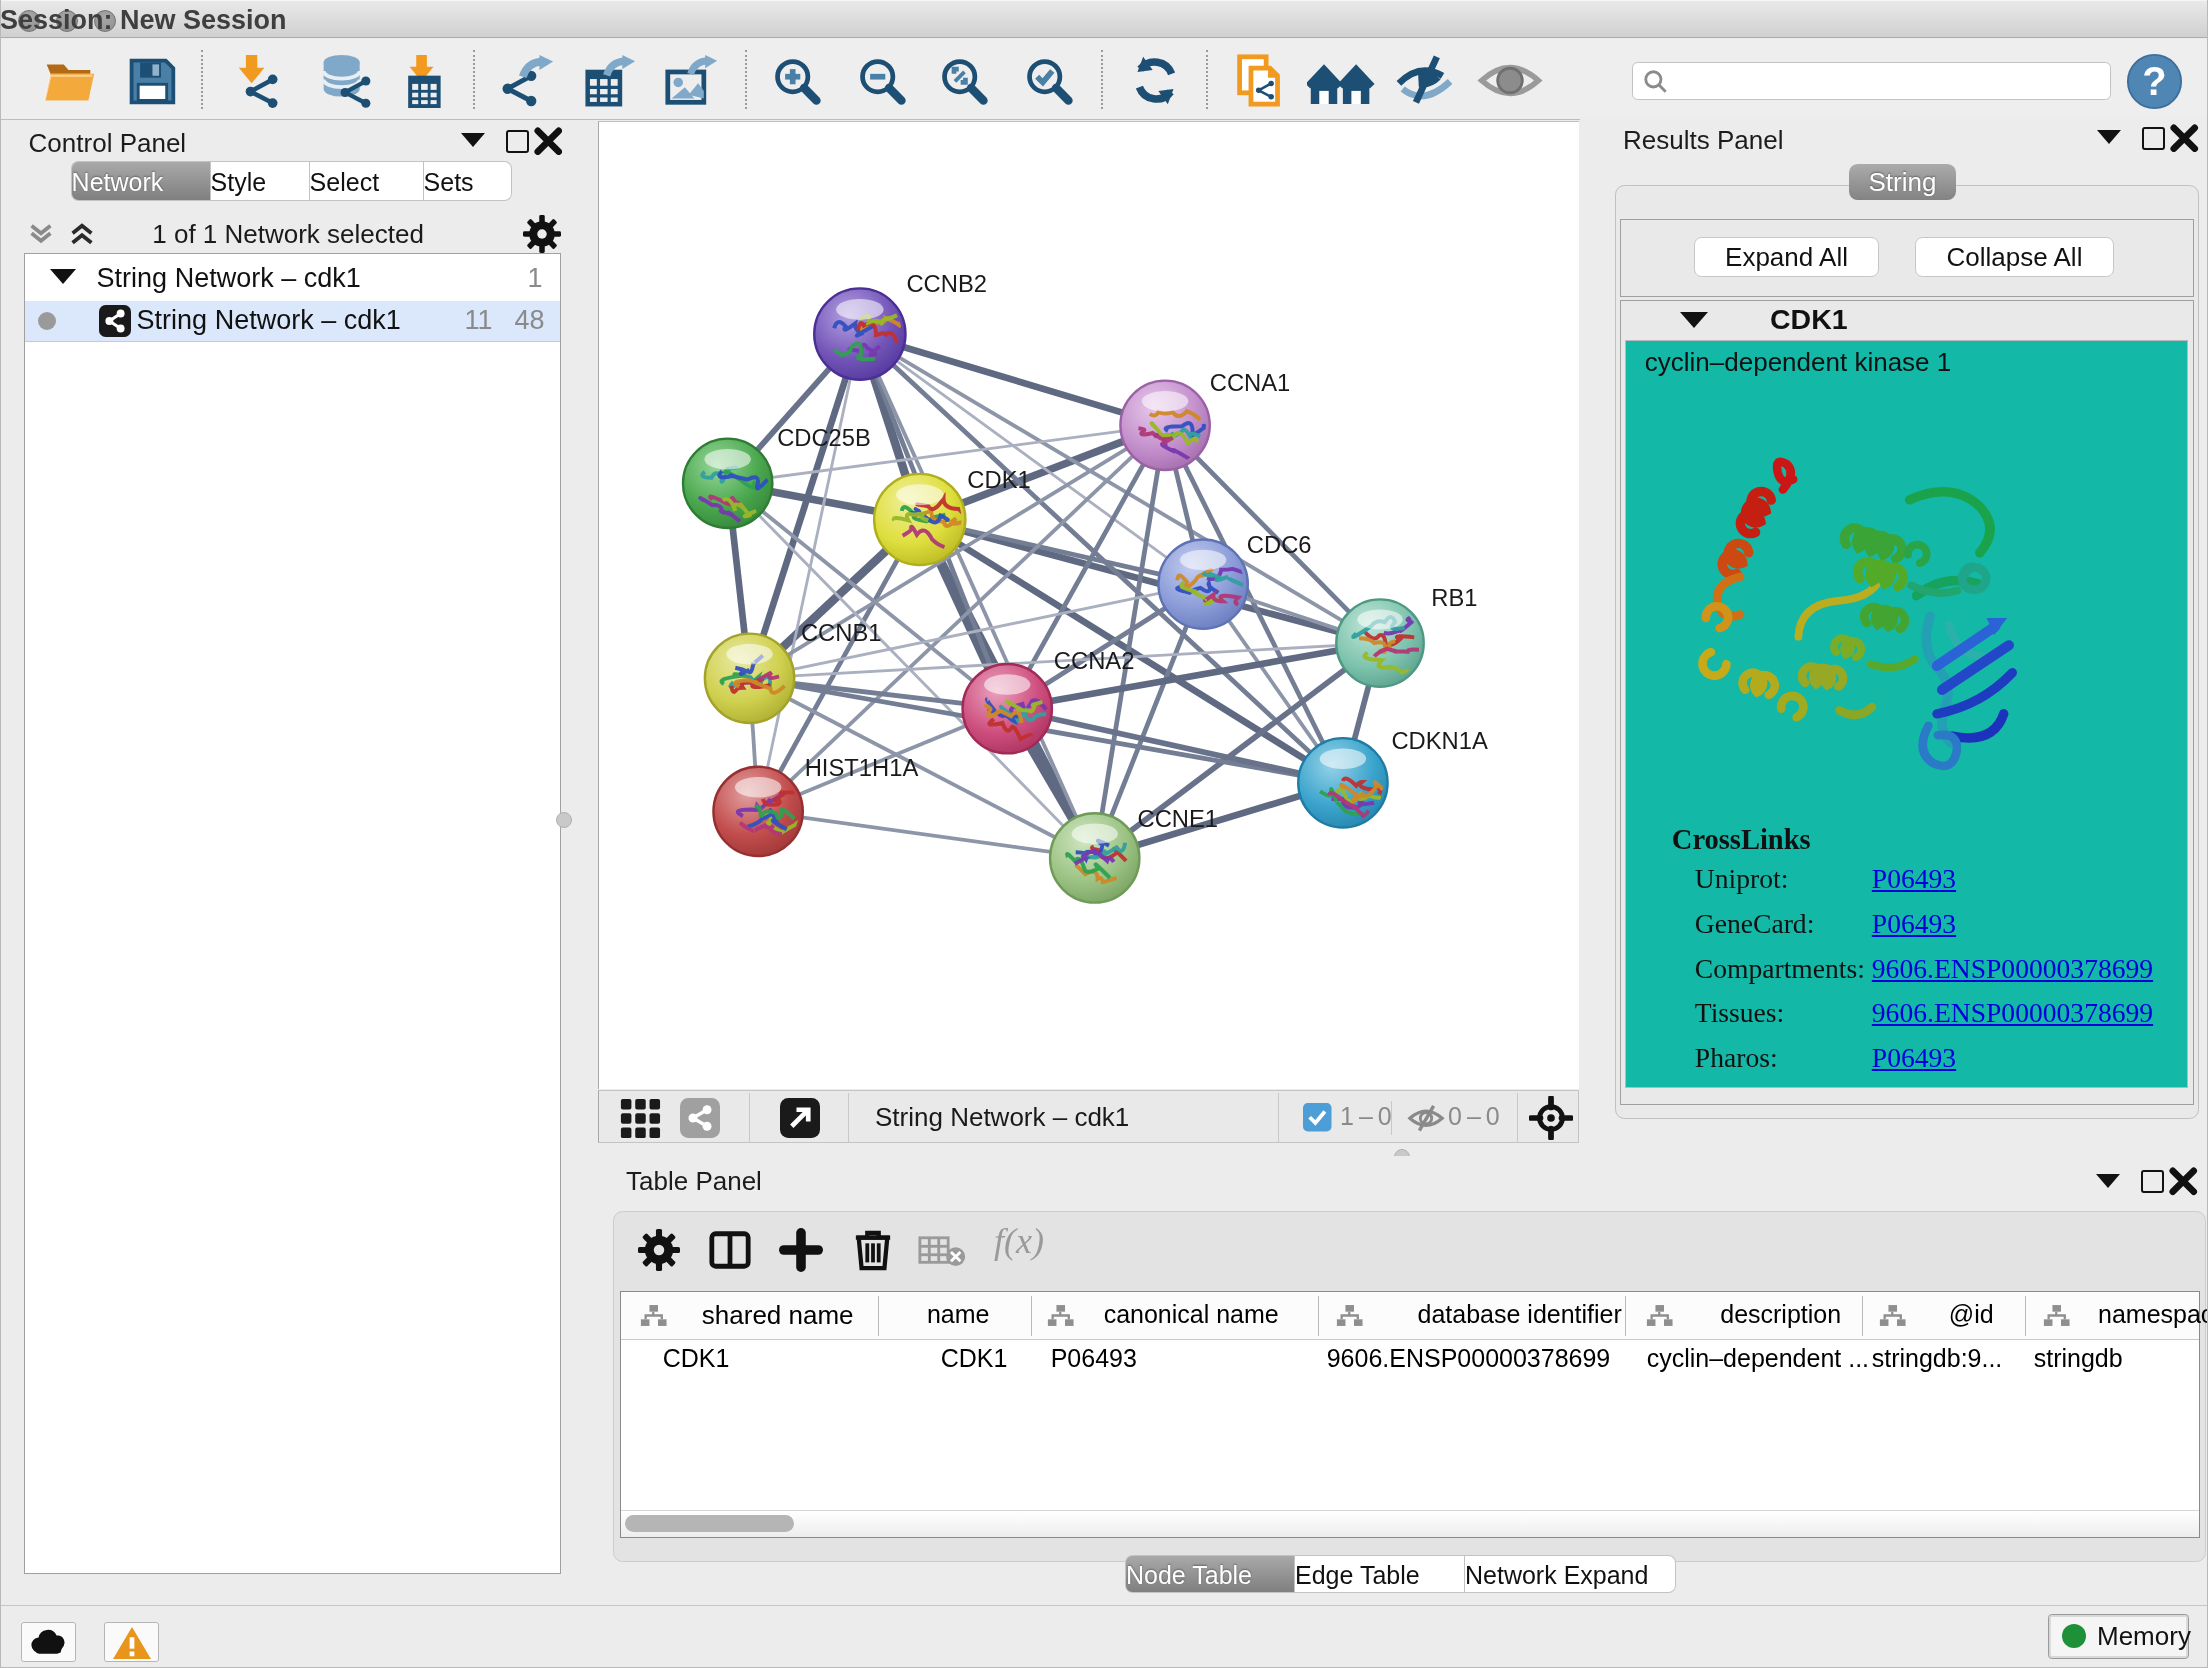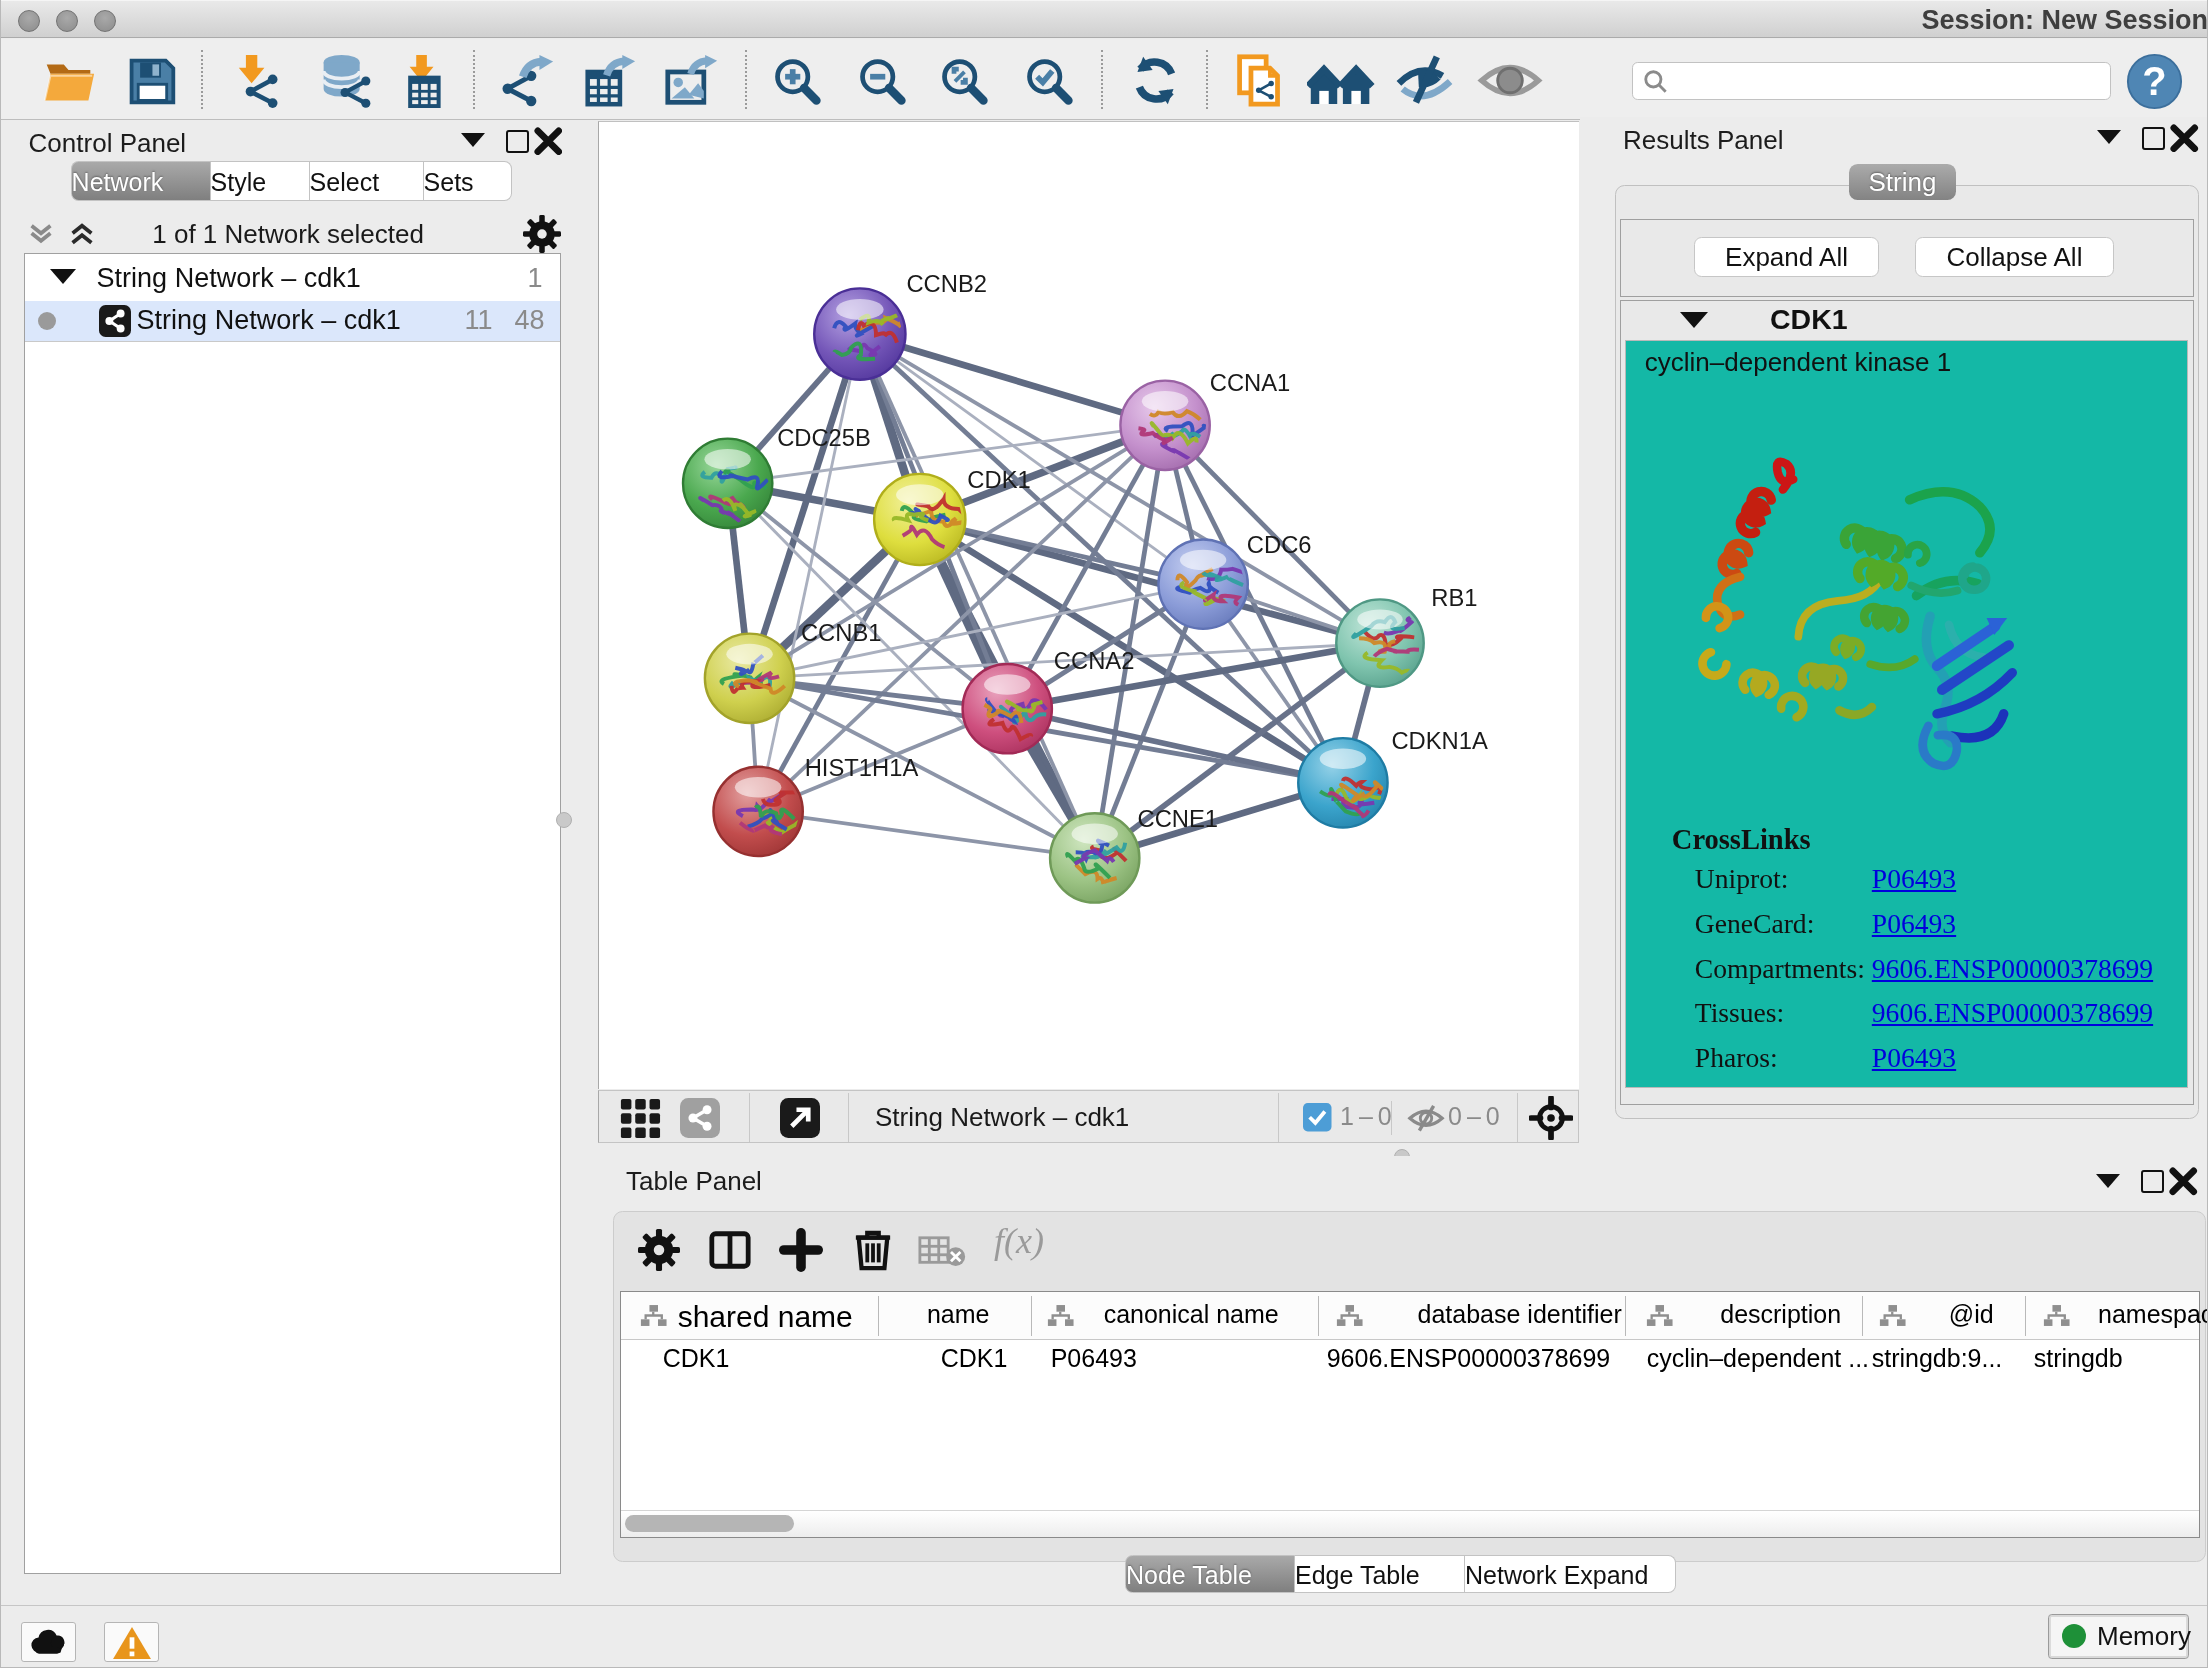--- a/index.html
+++ b/index.html
@@ -9,21 +9,21 @@
 .sqr{width:23px;height:23px;border:2.9px solid #111;border-radius:2.9px}
 .tabbtn{display:inline-block;text-align:left;font-size:25px;color:#111;background:#fff;border:1px solid #c3c3c3}
 .tabsel{background:linear-gradient(#a9a9a9,#7f7f7f);color:#fff;text-shadow:0 -1px 1.9px rgba(0,0,0,.35)}
 </style></head>
 <body>
 
 <div class="abs" style="left:0;top:0;width:2208px;height:38px;background:linear-gradient(#e9e9e9,#d0d0d0);border-bottom:1px solid #ababab;border-top:1px solid #f5f5f5">
   <div class="abs" style="left:18px;top:8.6px;width:22px;height:22px;border-radius:50%;background:radial-gradient(circle at 50% 35%,#a9a9a9,#8c8c8c);border:1px solid #737373"></div>
   <div class="abs" style="left:56px;top:8.6px;width:22px;height:22px;border-radius:50%;background:radial-gradient(circle at 50% 35%,#a9a9a9,#8c8c8c);border:1px solid #737373"></div>
   <div class="abs" style="left:94px;top:8.6px;width:22px;height:22px;border-radius:50%;background:radial-gradient(circle at 50% 35%,#a9a9a9,#8c8c8c);border:1px solid #737373"></div>
-  <div class="abs" style="left:0;top:3.8px;width:100%;text-align:right;font-size:27px;font-weight:bold;color:#3f3f3f">Session: New Session</div>
+  <div class="abs" style="left:0;top:3.8px;width:100%;text-align:left;font-size:27px;font-weight:bold;color:#3f3f3f">Session: New Session</div>
 </div>
 
 <div class="abs" style="left:0;top:39px;width:2208px;height:81px;background:#eeeeee;border-bottom:1.9px solid #bdbdbd">
 <div class="abs" style="left:41px;top:14.3px"><svg width="55" height="55" viewBox="0 0 58 58" style="">
 <path d="M6 12 L24 12 L29 18 L52 18 L52 22 L10 22 Z" fill="#b36a15"></path>
 <path d="M4 50 L10 22 L56 22 L50 50 Z" fill="#f4a93c"></path>
 <path d="M4 50 L10 24 L54 24" fill="none" stroke="#fff" stroke-width="2" opacity="0.5"></path>
 </svg></div>
     <div class="abs" style="left:124px;top:14.3px"><svg width="55" height="55" viewBox="0 0 58 58" style="">
 <path d="M8 8 L44 8 L52 16 L52 52 L8 52 Z" fill="#4a7fa6" stroke="#1d4f74" stroke-width="4"></path>
@@ -700,21 +700,21 @@
     <div class="abs" style="left:5.7px;top:79px;width:1580px;height:247px;background:#fff;border:1.9px solid #8a8a8a">
       <div class="abs" style="left:0;top:0;width:100%;height:48px;background:#fcfcfc;border-bottom:1px solid #c8c8c8">
         <div class="abs" style="left:18px;top:11.4px"><svg width="28.5" height="25" viewBox="0 0 30 26">
               <g fill="#8f8f8f">
                 <rect x="11" y="2" width="9" height="7"></rect>
                 <rect x="2" y="17" width="9" height="7"></rect>
                 <rect x="20" y="17" width="9" height="7"></rect>
               </g>
               <path d="M15 9 L15 13 M7 17 L7 13 L24 13 L24 17" stroke="#8f8f8f" stroke-width="2.4" fill="none"></path>
             </svg></div>
-        <div class="abs" style="left:57px;top:7.6px;width:200px;text-align:left;font-size:30px">shared name</div>
+        <div class="abs" style="left:57px;top:7.6px;width:200px;text-align:center;font-size:26px">shared name</div>
         <div class="abs" style="left:257px;top:3.8px;height:40px;border-left:1px solid #b9b9b9"></div>
         <div class="abs" style="left:266px;top:7.6px;width:143px;text-align:center;font-size:25px">name</div>
         <div class="abs" style="left:410px;top:3.8px;height:40px;border-left:1px solid #b9b9b9"></div>
         <div class="abs" style="left:425px;top:11.4px"><svg width="28.5" height="25" viewBox="0 0 30 26">
               <g fill="#8f8f8f">
                 <rect x="11" y="2" width="9" height="7"></rect>
                 <rect x="2" y="17" width="9" height="7"></rect>
                 <rect x="20" y="17" width="9" height="7"></rect>
               </g>
               <path d="M15 9 L15 13 M7 17 L7 13 L24 13 L24 17" stroke="#8f8f8f" stroke-width="2.4" fill="none"></path>

